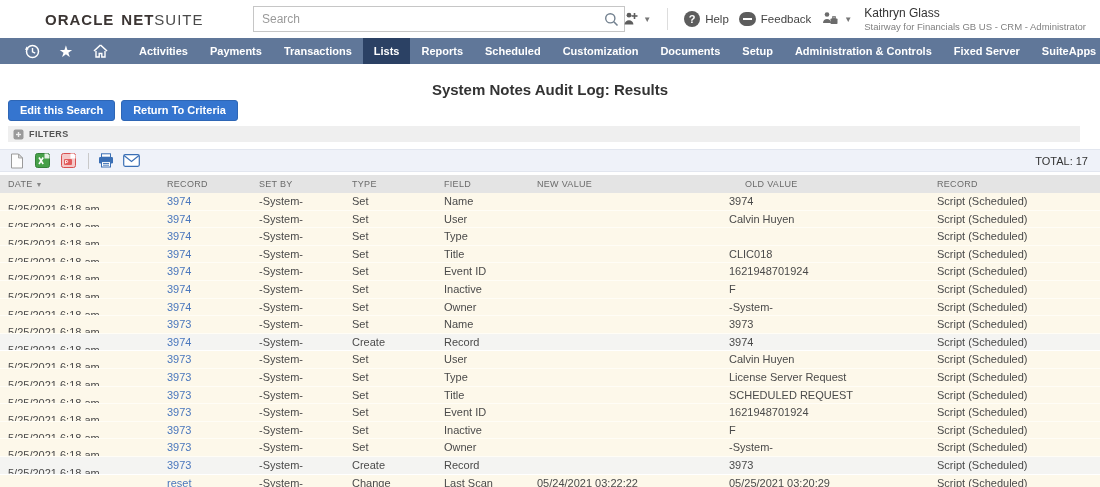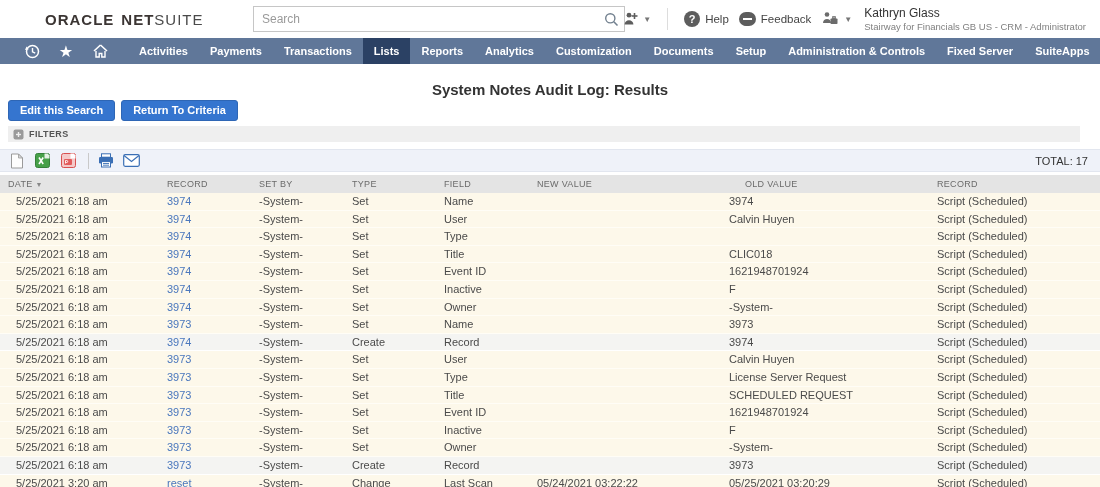--- a/index.html
+++ b/index.html
@@ -63,21 +63,21 @@
   
   .table-header { height:19px; background:#e4e4e4; border-top:1px solid #fff;
                   display:flex; margin-top:2px; }
   .th { font-size:9px; color:#6b6b6b; line-height:19px; white-space:nowrap; overflow:hidden;
         cursor:pointer; letter-spacing:0.3px; }
   .th:first-child { padding-left:8px; }
   .sort-arrow { font-size:7px; color:#888; margin-left:3px; }
   .tr { display:flex; height:17.6px; background:#fdf8ea; border-bottom:1px solid #fffdf6; }
   .tr.hl { background:#f4f4f2; border-bottom:1px solid #fff; }
   .td { font-size:11px; color:#4a4a4a; line-height:16.6px; white-space:nowrap; overflow:hidden; }
-  .td:first-child { padding-left:16px; }
+  .td:first-child { padding-left:8px;margin-top:8px; }
   .link { color:#4a77bd; cursor:pointer; }
 </style>
 </head>
 <body>
 
 <div class="topbar">
   <div class="logo">
     <span class="oracle">ORACLE</span><span class="net">NET</span><span class="suite">SUITE</span>
   </div>
   <div class="searchbox">
@@ -142,21 +142,21 @@
           <path d="M4 8 v6 h3.2 v-3.5 h2.6 V14 H13 V8" stroke="#fff" stroke-width="1.4" fill="none"></path>
         </svg>
     </span>
   </div>
   <div class="nav-menu">
       <div class="nav-item">Activities</div>
       <div class="nav-item">Payments</div>
       <div class="nav-item">Transactions</div>
       <div class="nav-item active">Lists</div>
       <div class="nav-item">Reports</div>
-      <div class="nav-item">Analytics</div>
+      <div class="nav-item">Scheduled</div>
       <div class="nav-item">Customization</div>
       <div class="nav-item">Documents</div>
       <div class="nav-item">Setup</div>
       <div class="nav-item">Administration &amp; Controls</div>
       <div class="nav-item">Fixed Server</div>
       <div class="nav-item">SuiteApps</div>
     </div>
 </div>
 
 <div class="title-row">

